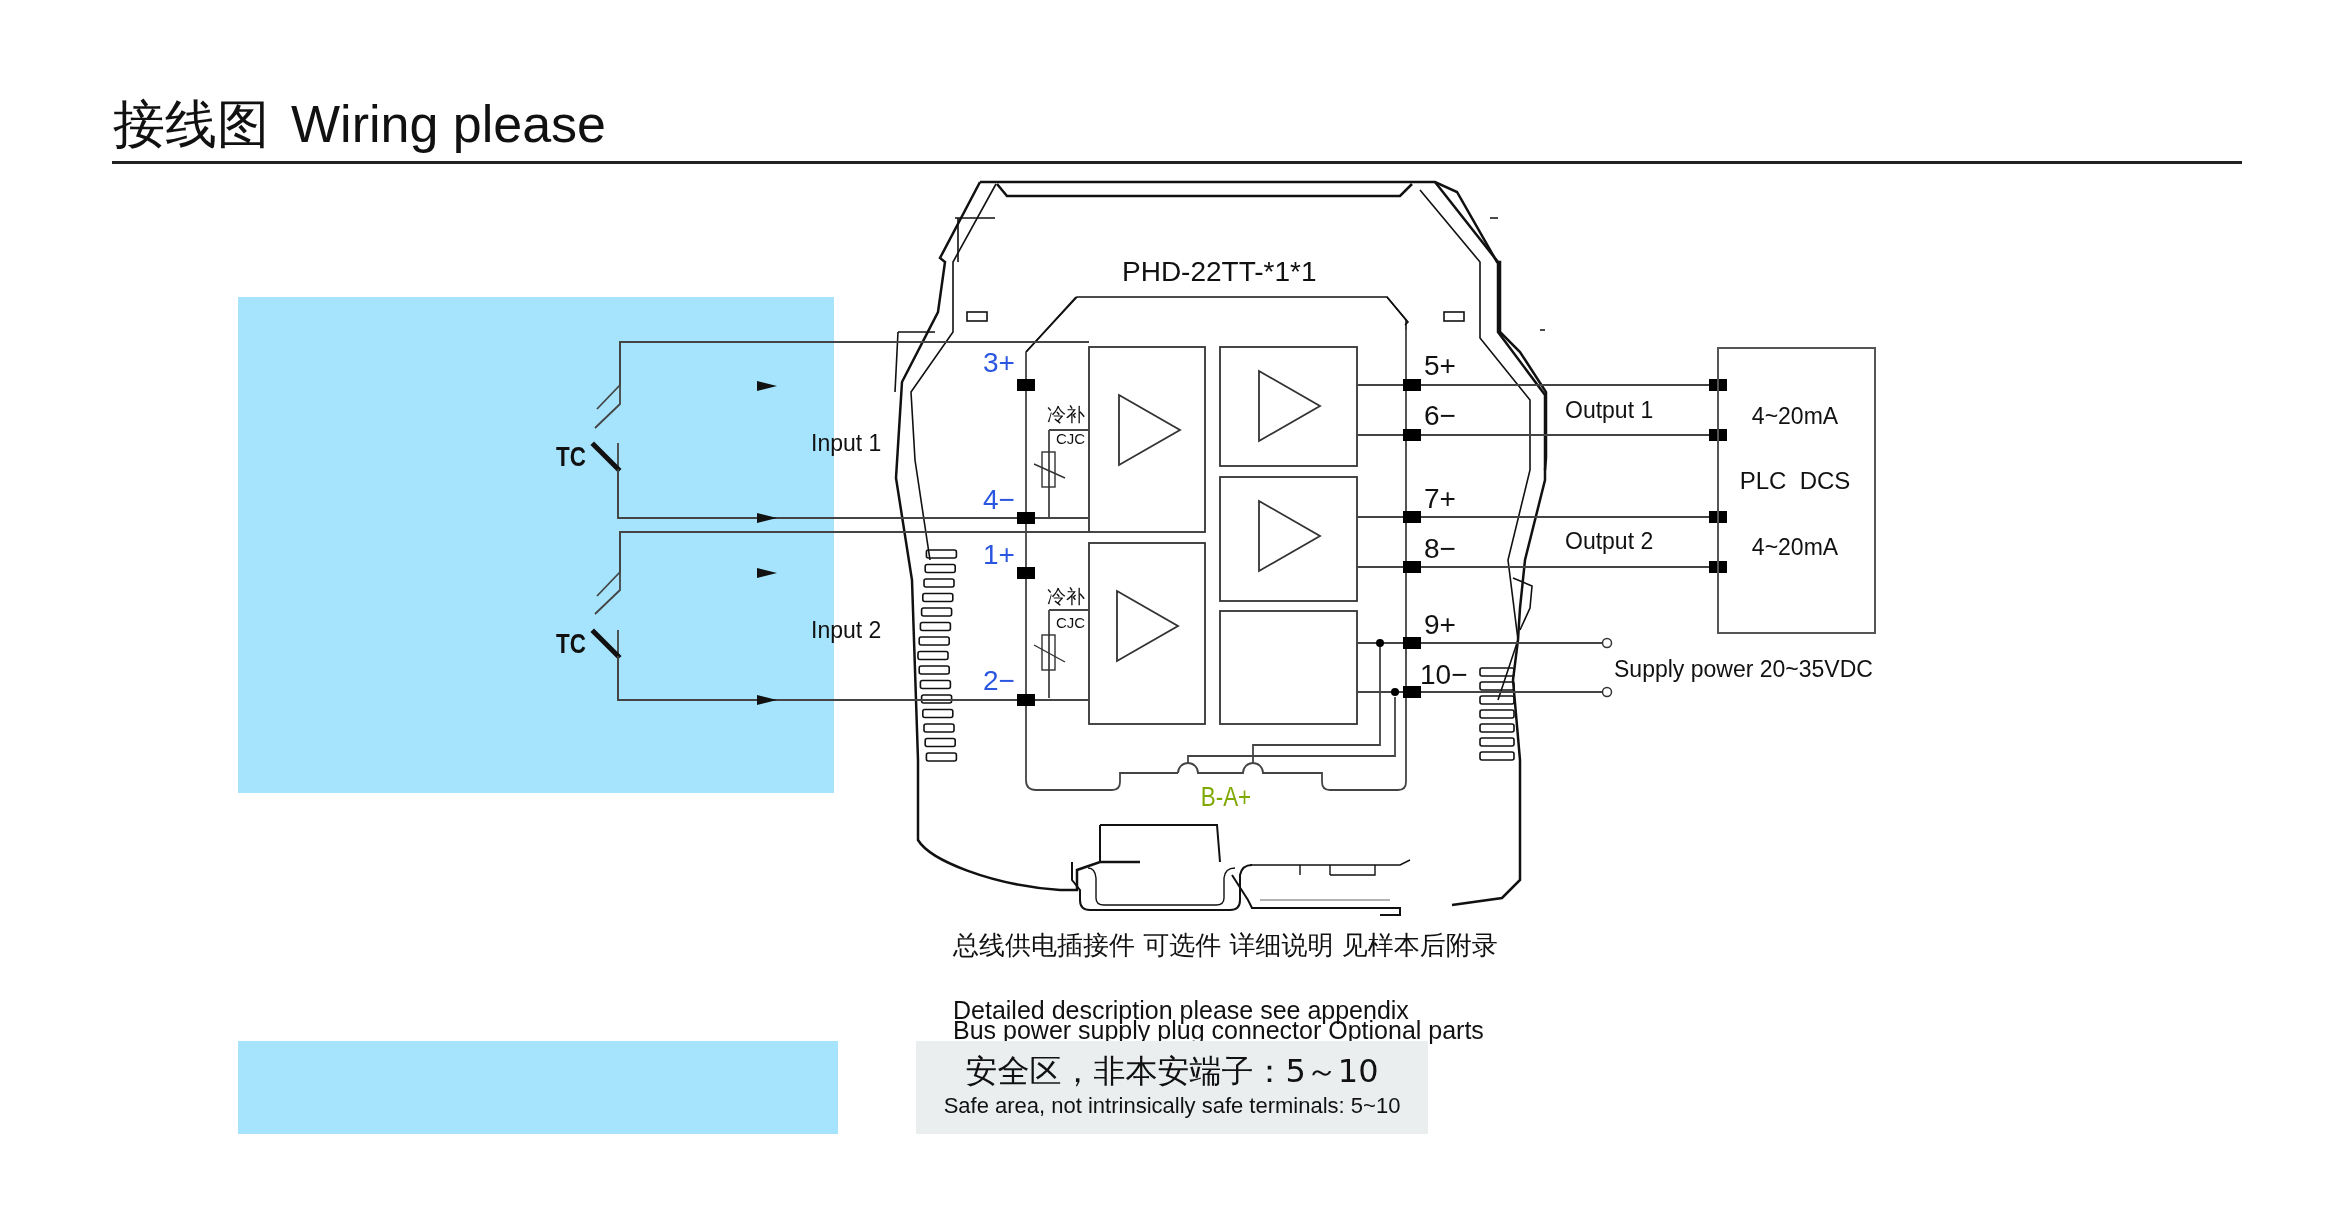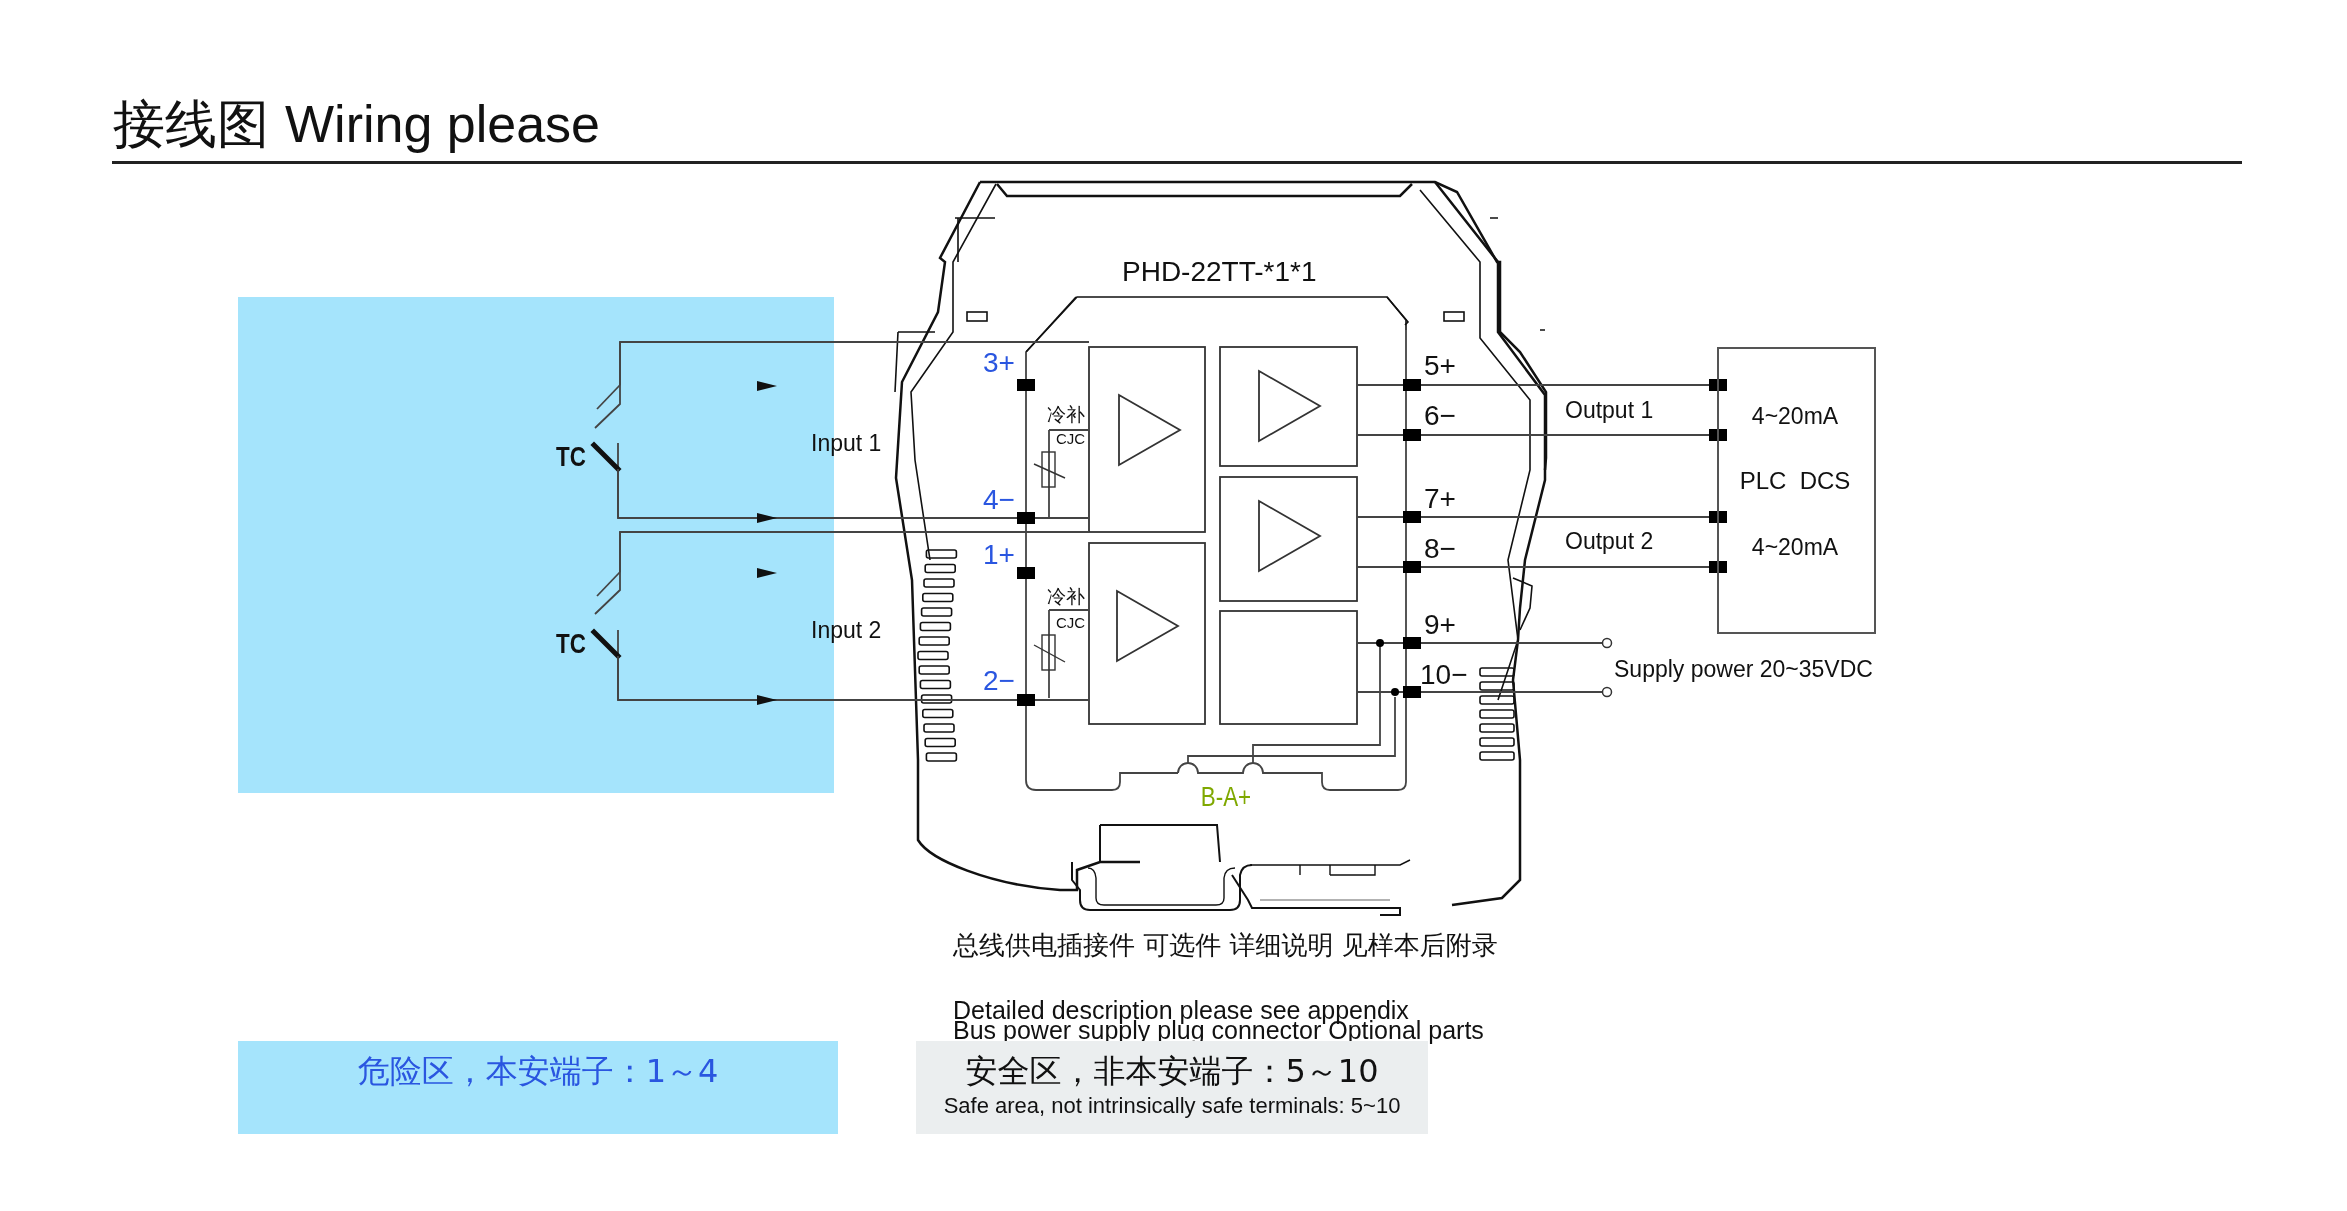--- a/index.html
+++ b/index.html
@@ -1,20 +1,20 @@
 <!DOCTYPE html>
 <html><head>
 <meta charset="utf-8">
 <style>
   html, body { margin: 0; padding: 0; background: #ffffff; }
   body { width: 2347px; height: 1211px; position: relative; overflow: hidden;
          font-family: "Liberation Sans", "DejaVu Sans", sans-serif; color: #111; }
   .abs { position: absolute; }
   #title { left: 113px; top: 92px; font-size: 52px; line-height: 64px; color: #111; white-space: nowrap; }
-  #title .cn { margin-right: 16px; font-family: Liberation Mono, monospace; }
+  #title .cn { margin-right: 22px; font-family: Liberation Mono, monospace; }
   #title-rule { left: 112px; top: 161px; width: 2130px; height: 3px; background: #222; }
   #hazard-zone { left: 238px; top: 297px; width: 596px; height: 496px; background: #a5e4fc; }
   svg#wiring { position: absolute; left: 0; top: 0; width: 2347px; height: 1211px; overflow: visible; }
   svg text { font-family: "Liberation Sans", "DejaVu Sans", sans-serif; }
   .note { left: 953px; white-space: nowrap; color: #111; }
   #note-cn { top: 928px; font-size: 26px; font-family: "DejaVu Sans", sans-serif; }
   #note-en1 { top: 1016px; font-size: 25px; }
   #note-en2 { top: 996px; font-size: 25px; }
   .legend { top: 1041px; height: 93px; text-align: center; }
   #legend-hazard { left: 238px; width: 600px; background: #a5e4fc; }
@@ -241,18 +241,17 @@
   <text x="1614" y="677" font-size="23" fill="#111">Supply power 20~35VDC</text>
 
   <text x="1226" y="806" font-size="28" fill="#7fa800" text-anchor="middle" font-family="DejaVu Sans Mono, monospace" transform="translate(1226,806) scale(0.8,1) translate(-1226,-806)">B-A+</text>
 </svg>
 
 <div id="note-cn" class="abs note">总线供电插接件  可选件  详细说明  见样本后附录</div>
 <div id="note-en1" class="abs note">Bus power supply plug connector  Optional parts</div>
 <div id="note-en2" class="abs note">Detailed description please see appendix</div>
 
 <div id="legend-hazard" class="abs legend">
-  <div class="cn">危险区，本安端子：1～4</div>
 </div>
 <div id="legend-safe" class="abs legend">
   <div class="cn">安全区，非本安端子：5～10</div>
   <div class="en">Safe area, not intrinsically safe terminals: 5~10</div>
 </div>
 
 </body></html>

